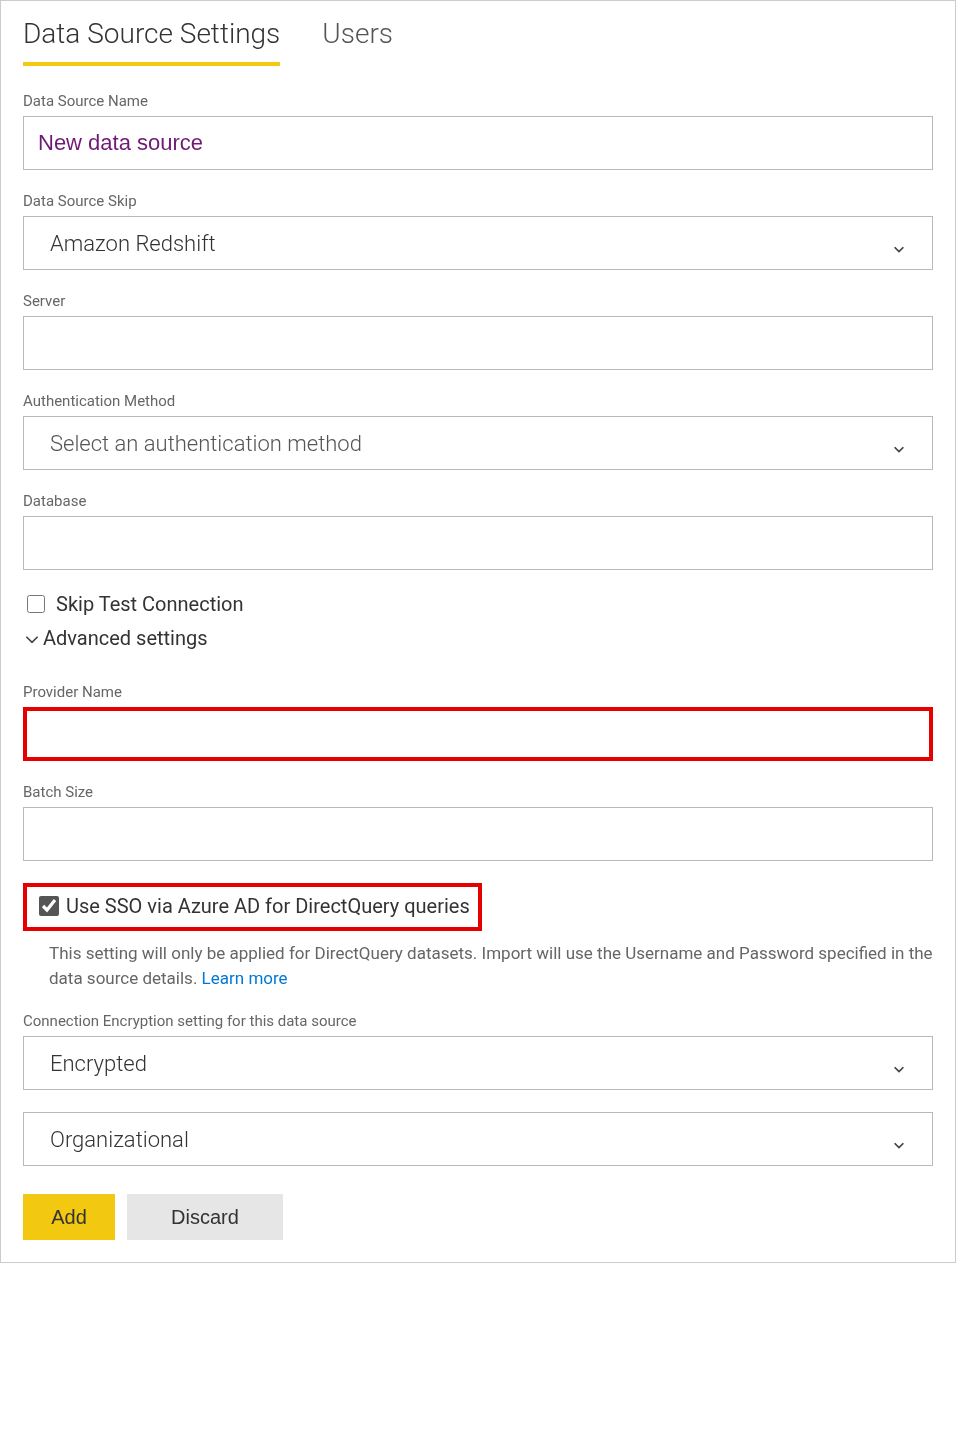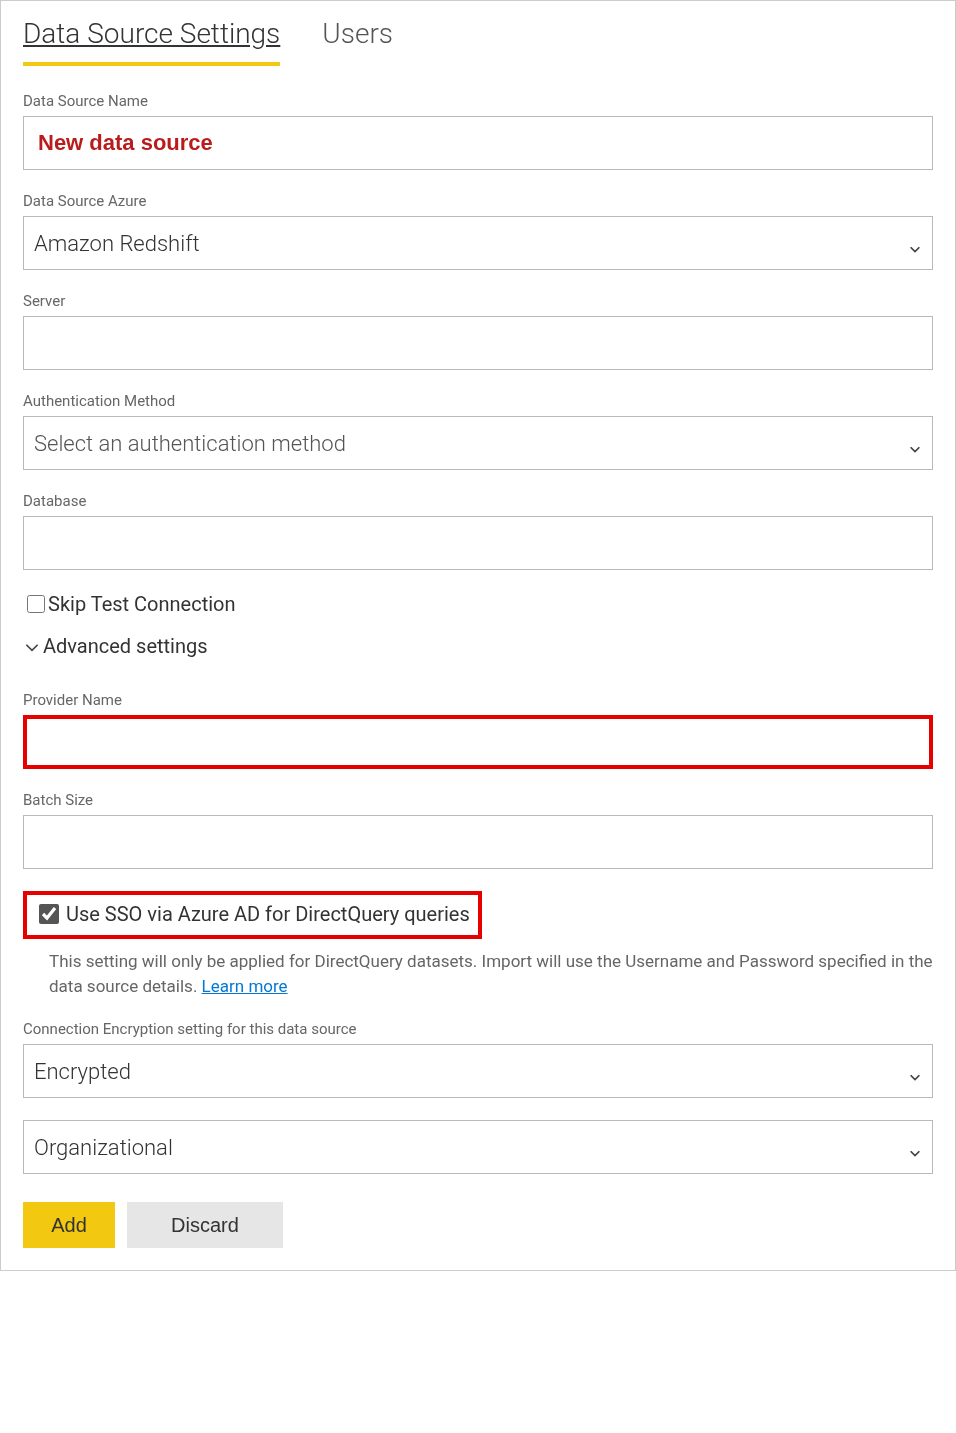--- a/index.html
+++ b/index.html
@@ -25,70 +25,70 @@
   .tab {
     font-size: 28px;
     font-weight: 300;
     color: #555;
     padding: 6px 0 12px 0;
     cursor: pointer;
   }
   .tab.active {
     color: #333;
     border-bottom: 4px solid #f2c811;
-    text-decoration: underline;
   }
   .form-section { padding-top: 26px; }
   .field { margin-bottom: 22px; }
   .field-label {
     font-size: 15px;
     color: #666;
     margin-bottom: 6px;
     display: block;
   }
   .text-input {
     width: 100%;
     height: 54px;
     border: 1px solid #b9b9b9;
     padding: 0 14px;
     font-size: 22px;
-    font-weight: 700;
-    color: #b91c1c;
+    font-weight: 400;
+    color: #701a75;
     background: #fff;
   }
   .select-wrap {
     position: relative;
     width: 100%;
   }
   .select-display {
     width: 100%;
     height: 54px;
     border: 1px solid #b9b9b9;
-    padding: 0 10px;
+    padding: 0 26px;
     font-size: 22px;
     font-weight: 300;
     color: #333;
     display: flex;
     align-items: center;
     justify-content: space-between;
     cursor: pointer;
     background: #fff;
   }
   .select-display.placeholder { color: #555; }
   .chev-down {
     width: 14px; height: 14px;
     display: inline-block;
   }
   .chev-down svg { width: 14px; height: 14px; }
   .checkbox-row {
     display: flex;
     align-items: flex-start;
-    font-size: 20px;
-    color: #333;
-    margin-bottom: 18px;
+    gap: 8px;
+    font-size: 20px;
+    color: #333;
+    margin-bottom: 10px;
   }
   .checkbox-row input[type="checkbox"] {
     width: 18px; height: 18px;
     cursor: pointer;
   }
   .adv-toggle {
     display: flex;
     align-items: center;
     gap: 2px;
     font-size: 20px;
@@ -116,21 +116,21 @@
   .sso-row input[type="checkbox"] {
     width: 20px; height: 20px; cursor: pointer;
     accent-color: #555;
   }
   .sso-note {
     font-size: 17px;
     color: #666;
     margin: 10px 0 22px 26px;
     line-height: 1.45;
   }
-  .sso-note a { color: #0078d4; text-decoration: underline; cursor: pointer; }
+  .sso-note a { color: #0078d4; cursor: pointer; }
   .button-row {
     display: flex;
     gap: 12px;
     margin-top: 28px;
   }
   .btn {
     min-width: 92px;
     height: 46px;
     border: none;
     font-size: 20px;
@@ -152,21 +152,21 @@
     </div>
 
     <div class="form-section">
 
       <div class="field">
         <label class="field-label">Data Source Name</label>
         <input type="text" class="text-input" value="New data source" style="">
       </div>
 
       <div class="field">
-        <label class="field-label">Data Source Azure</label>
+        <label class="field-label">Data Source Skip</label>
         <div class="select-wrap">
           <div class="select-display">
             <span>Amazon Redshift</span>
             <span class="chev-down">
               <svg viewBox="0 0 16 16" fill="none" stroke="#444" stroke-width="2">
                   <path d="M3 6 L8 11 L13 6"></path>
                 </svg>
             </span>
           </div>
         </div>

